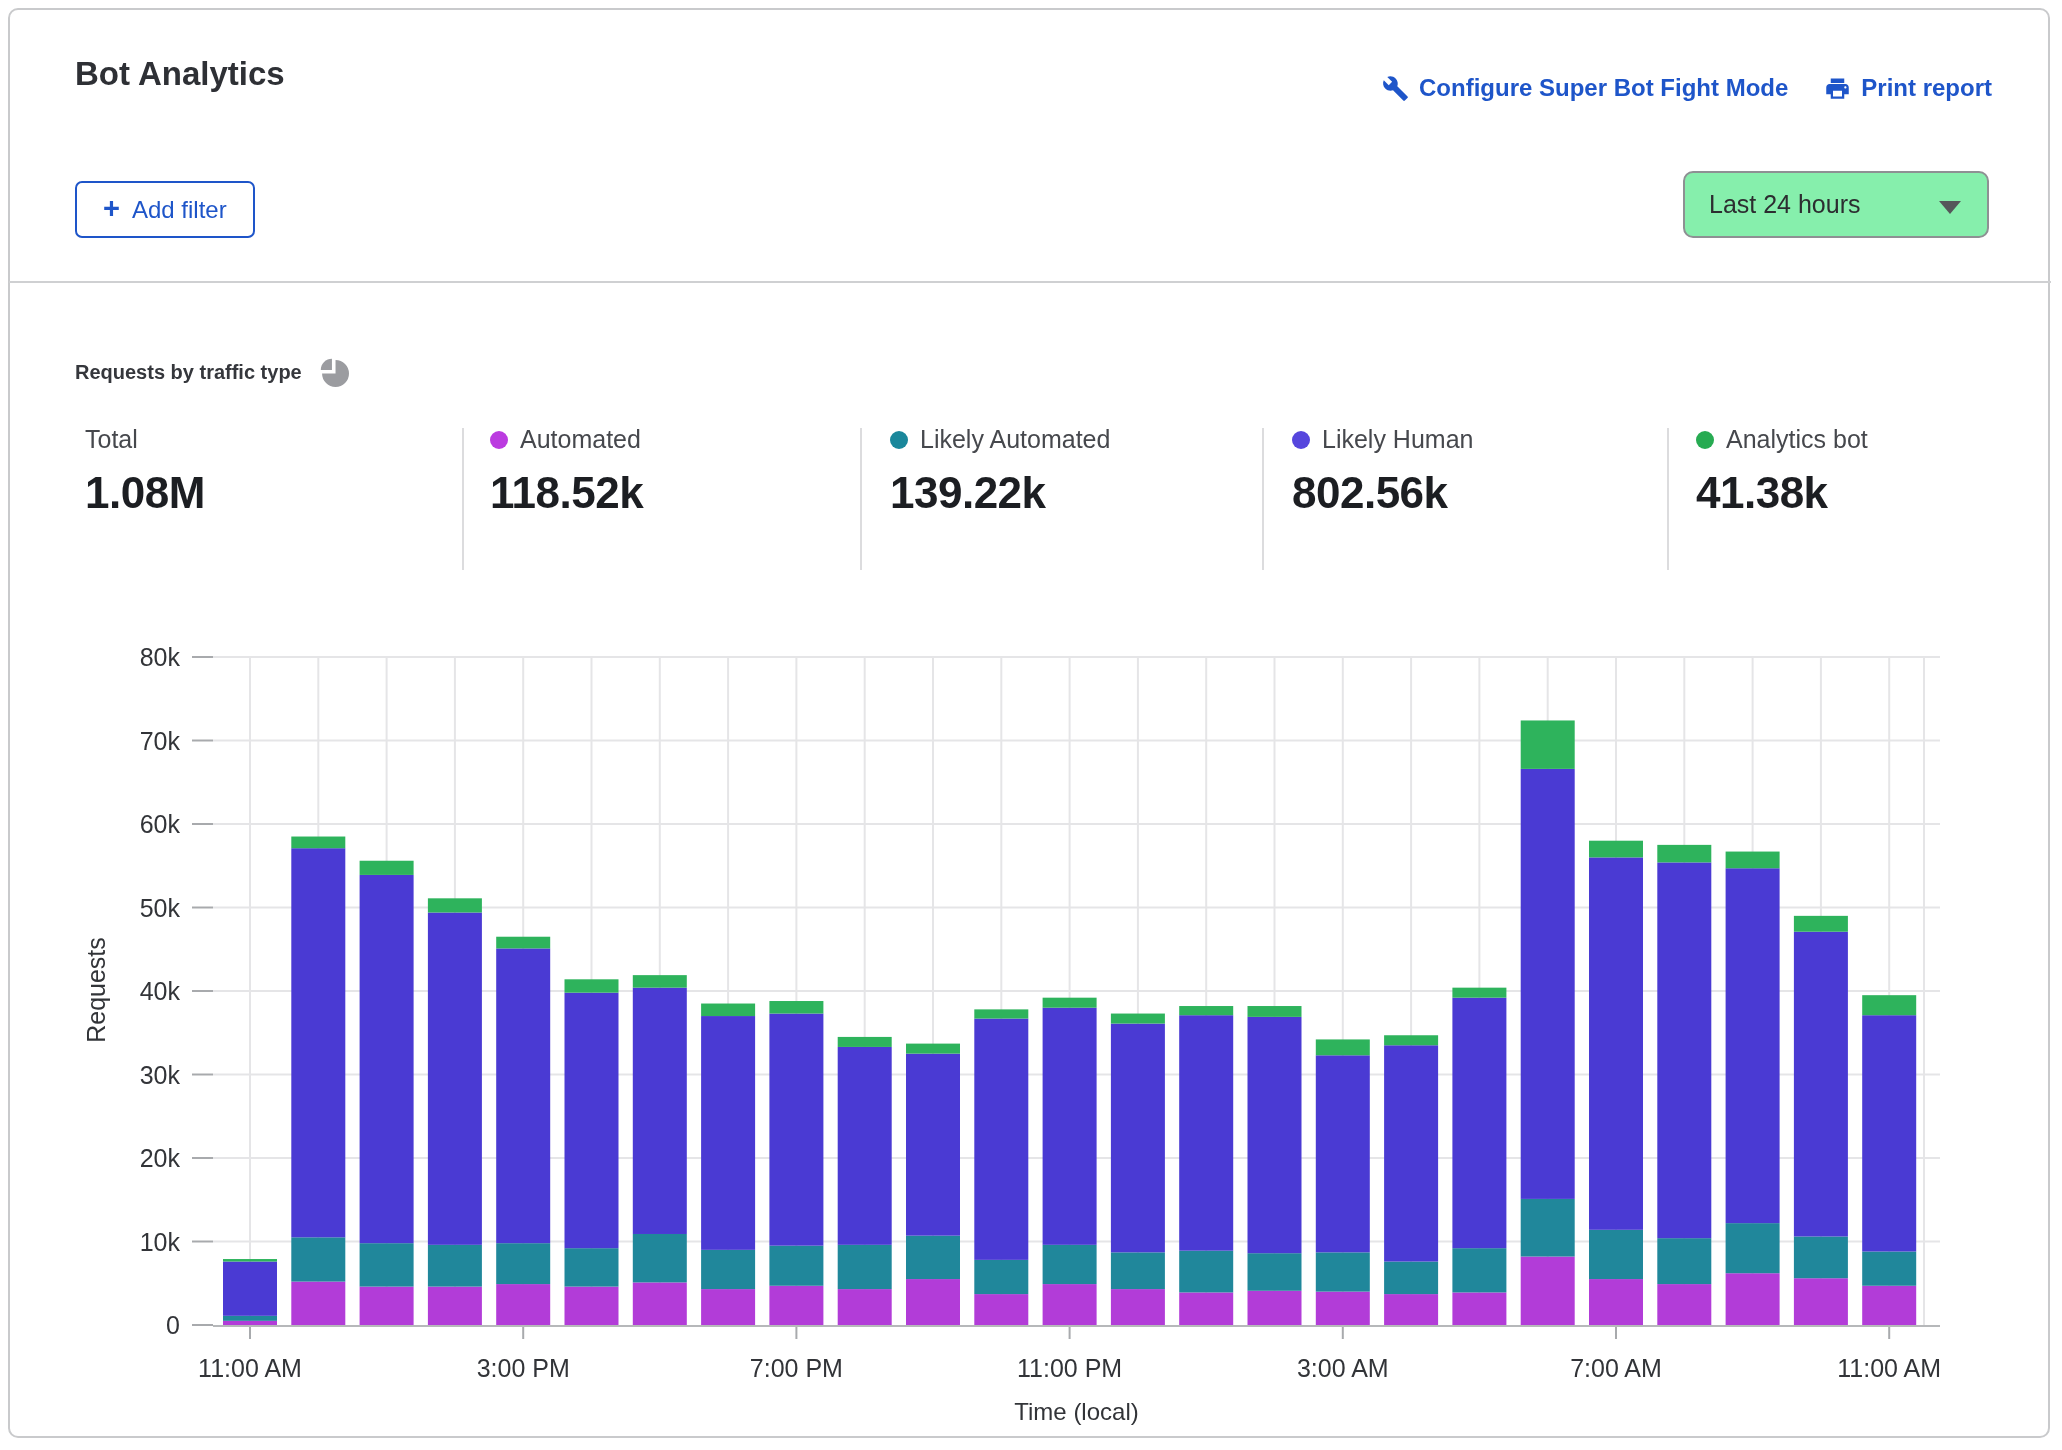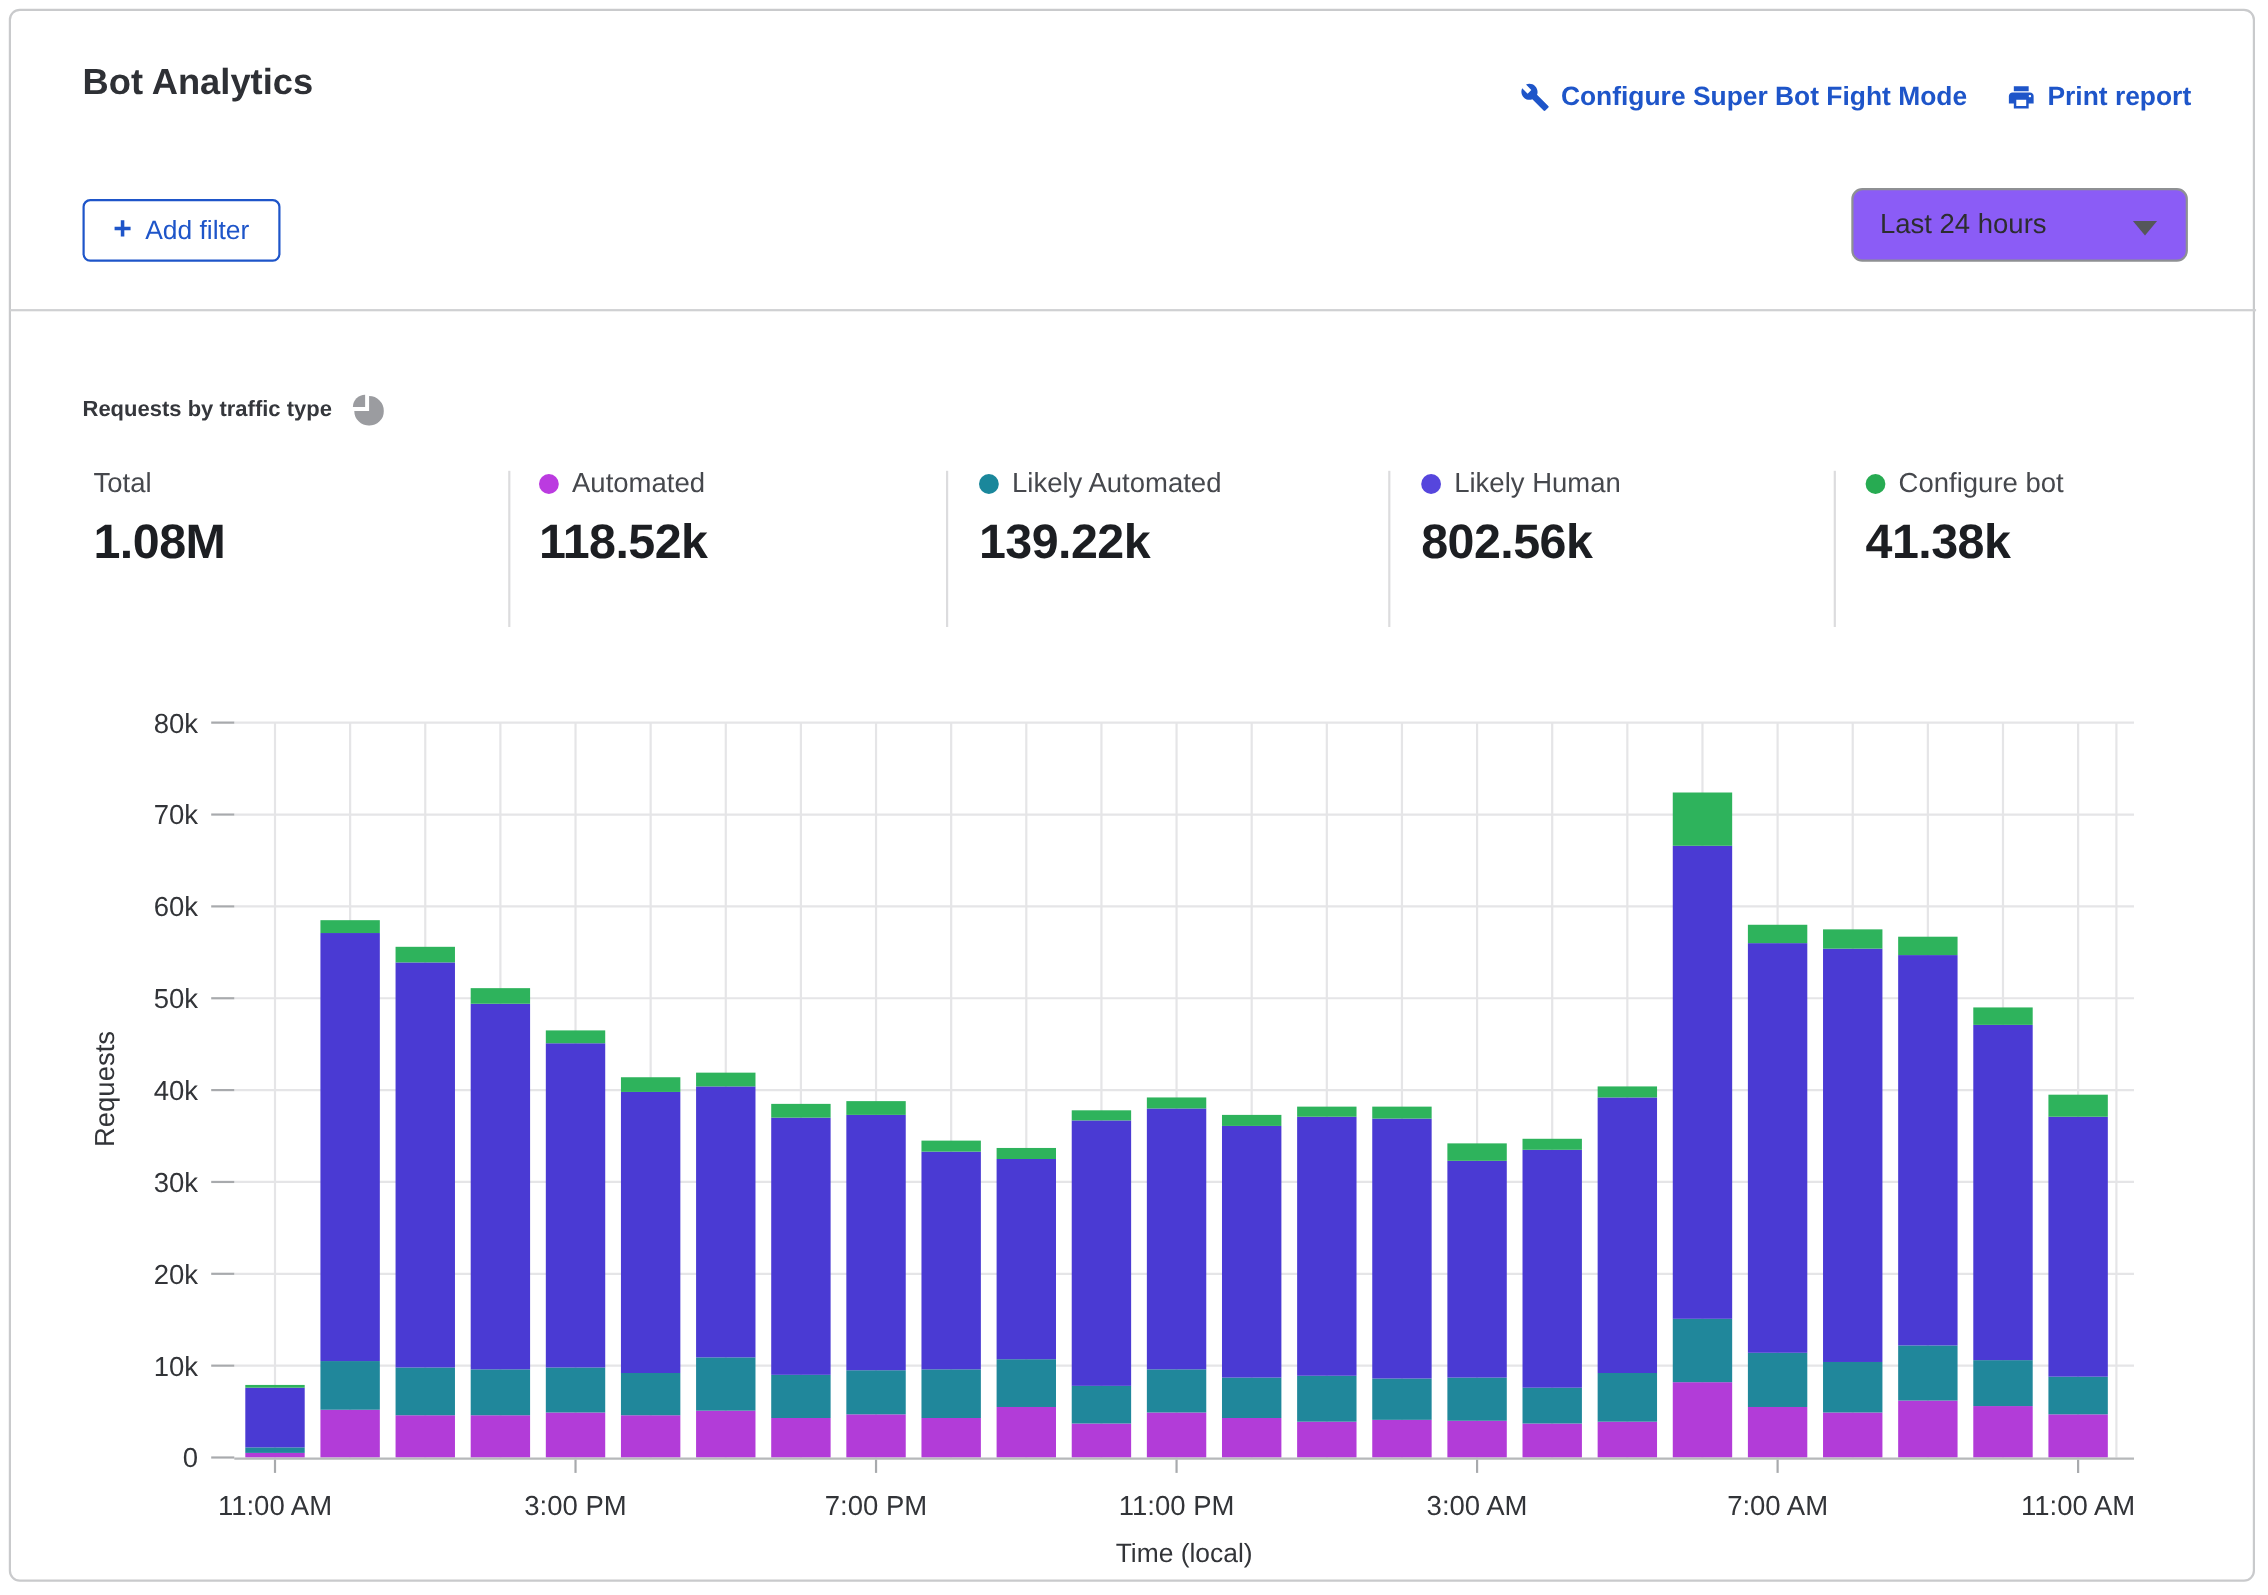--- a/index.html
+++ b/index.html
@@ -9,21 +9,21 @@
         border:2px solid #c9cacc;border-radius:10px;box-sizing:border-box;}
   .header-divider{position:absolute;left:9px;top:281px;width:2042px;height:2px;background:#cfd0d2;}
   .page-title{position:absolute;left:75px;top:55px;font-size:33px;font-weight:bold;color:#2e3035;}
   .links-row{position:absolute;right:70px;top:74px;display:flex;align-items:center;gap:36px;font-weight:bold;}
   .hlink{display:flex;align-items:center;gap:10px;color:#1e55c9;font-size:24px;cursor:pointer;}
   .btn-addfilter{position:absolute;left:75px;top:181px;height:57px;display:inline-flex;align-items:center;
         gap:12px;padding:0 26px;border:2px solid #1e55c9;border-radius:7px;background:#fff;
         color:#1e55c9;font-size:24px;cursor:pointer;box-sizing:border-box;}
   .btn-addfilter .plus{font-size:29px;font-weight:bold;line-height:1;margin-top:-3px;}
   .select{position:absolute;left:1683px;top:171px;width:306px;height:67px;border:2px solid #8e9093;
-        border-radius:10px;background:#8b5cf6;box-sizing:border-box;display:flex;align-items:center;
+        border-radius:10px;background:#86efac;box-sizing:border-box;display:flex;align-items:center;
         cursor:pointer;}
   .select .sel-text{margin-left:24px;font-size:25px;color:#2c2d30;}
   .caret{position:absolute;right:26px;top:28px;width:0;height:0;border-left:11px solid transparent;
         border-right:11px solid transparent;border-top:13px solid #55575a;}
   .section-title-row{position:absolute;left:75px;top:358px;display:flex;align-items:center;gap:18px;}
   .section-title{font-size:20px;font-weight:bold;color:#35373c;}
   .stats-row{position:absolute;left:0;top:425px;width:2062px;height:150px;margin-left:10px;}
   .stat{position:absolute;top:0;}
   .stat .stat-label-row{display:flex;align-items:center;gap:12px;font-size:25px;color:#46484d;}
   .stat .dot{width:18px;height:18px;border-radius:50%;flex:0 0 auto;}
@@ -109,21 +109,21 @@
     <div class="stat-label-row">
       <span class="dot" style="background: rgb(86, 70, 221);"></span>
       <span>Likely Human</span>
     </div>
     <div class="stat-value">802.56k</div>
   </div>
   <div class="stat-divider" style="left:1657px;"></div>
   <div class="stat" style="left:1686px;">
     <div class="stat-label-row">
       <span class="dot" style="background: rgb(39, 171, 82);"></span>
-      <span>Configure bot</span>
+      <span>Analytics bot</span>
     </div>
     <div class="stat-value">41.38k</div>
   </div>
 </div>
 
 <div id="chart-wrap">
   <svg id="chart-svg" width="2062" height="810" viewBox="0 0 2062 810">
       <line x1="213" y1="611.5" x2="1940" y2="611.5" stroke="#e5e5e7" stroke-width="2"></line>
       <line x1="213" y1="528" x2="1940" y2="528" stroke="#e5e5e7" stroke-width="2"></line>
       <line x1="213" y1="444.5" x2="1940" y2="444.5" stroke="#e5e5e7" stroke-width="2"></line>

